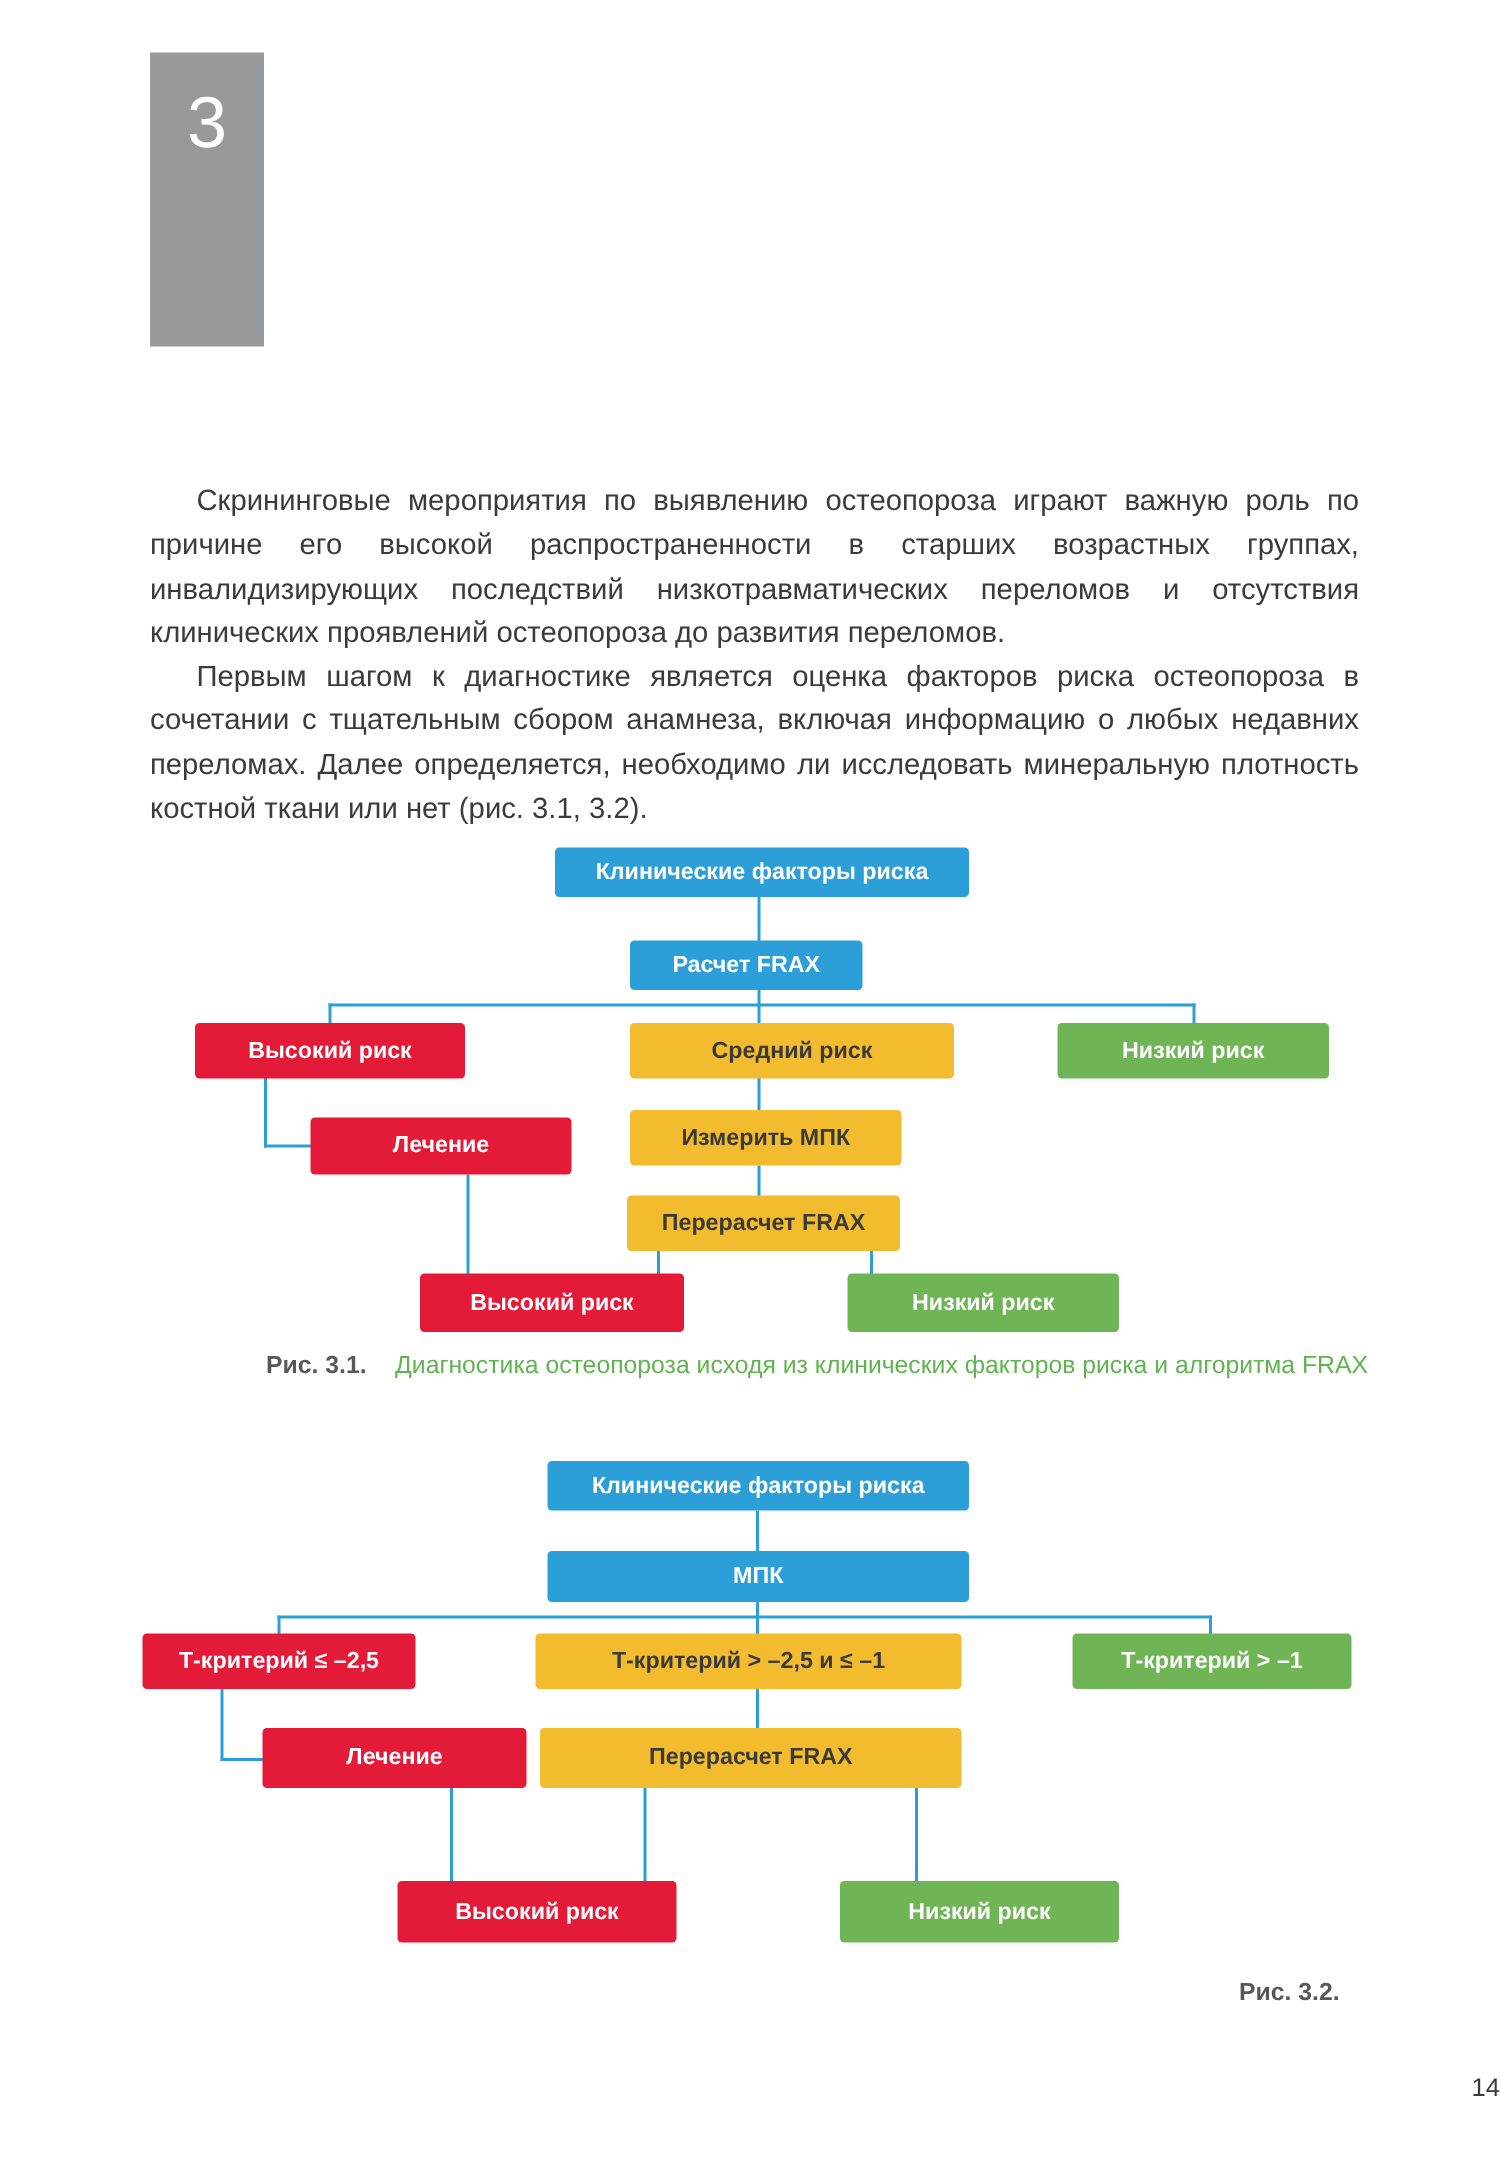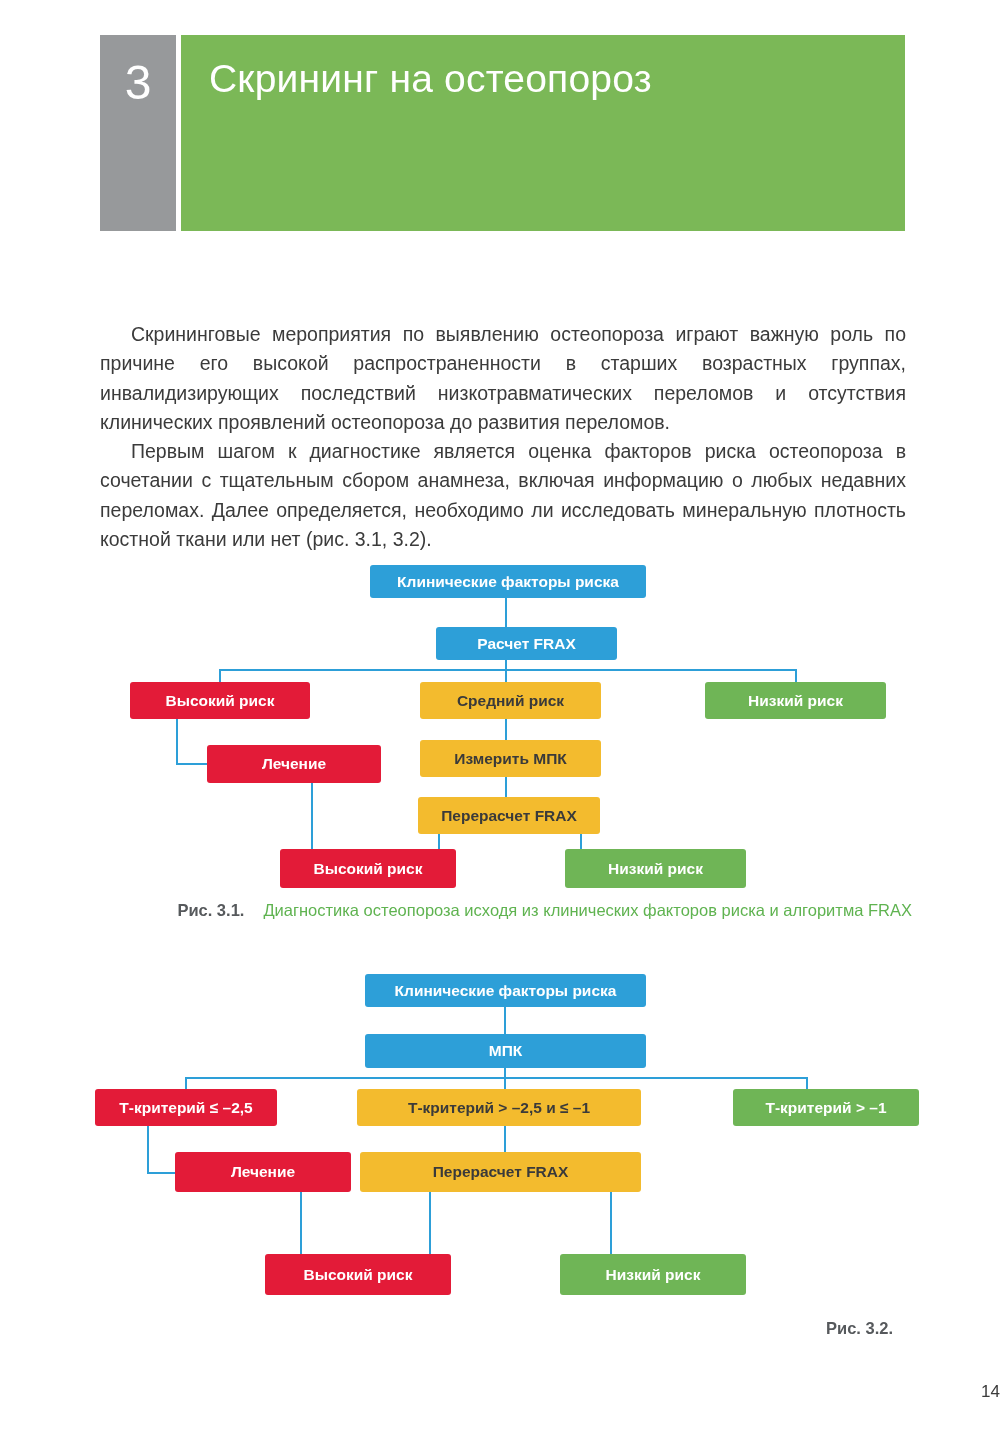--- a/index.html
+++ b/index.html
@@ -47,23 +47,20 @@
   .page-num{position:absolute;left:0;top:1382px;width:1000px;text-align:right;color:var(--body-text);font-size:17px;font-weight:500;}
 </style>
 </head>
 <body>
 
 <div class="page">
 
   <div class="chapter-num-box">
     <span>3</span>
   </div>
-  <div class="chapter-title-bar">
-    <h1>Скрининг на остеопороз</h1>
-  </div>
 
   <div class="body-text">
     <p>Скрининговые мероприятия по выявлению остеопороза играют важную роль по причине его высокой распространенности в старших возрастных группах, инвалидизирующих последствий низкотравматических переломов и отсутствия клинических проявлений остеопороза до развития переломов.</p>
     <p>Первым шагом к диагностике является оценка факторов риска остеопороза в сочетании с тщательным сбором анамнеза, включая информацию о любых недавних переломах. Далее определяется, необходимо ли исследовать минеральную плотность костной ткани или нет (рис. 3.1, 3.2).</p>
   </div>
 
   <div>
 
     <div class="cl" style="left:505px;top:597px;width:2px;height:31px;"></div>
     <div class="cl" style="left:505px;top:659px;width:2px;height:24px;"></div>
@@ -72,23 +69,23 @@
     <div class="cl" style="left:795px;top:669px;width:2px;height:14px;"></div>
     <div class="cl" style="left:176px;top:718px;width:2px;height:47px;"></div>
     <div class="cl" style="left:176px;top:763px;width:32px;height:2px;"></div>
     <div class="cl" style="left:311px;top:783px;width:2px;height:67px;"></div>
     <div class="cl" style="left:505px;top:718px;width:2px;height:24px;"></div>
     <div class="cl" style="left:505px;top:777px;width:2px;height:21px;"></div>
     <div class="cl" style="left:438px;top:833px;width:2px;height:17px;"></div>
     <div class="cl" style="left:580px;top:833px;width:2px;height:17px;"></div>
 
     <div class="node blue" style="left:370px;top:565px;width:276px;height:33px;">Клинические факторы риска</div>
-    <div class="node blue" style="left:436px;top:627px;width:181px;height:33px;">Расчет FRAX</div>
+    <div class="node blue" style="left:420px;top:627px;width:155px;height:33px;">Расчет FRAX</div>
     <div class="node red" style="left:130px;top:682px;width:180px;height:37px;">Высокий риск</div>
-    <div class="node yellow" style="left:420px;top:682px;width:181px;height:37px;">Средний риск</div>
+    <div class="node yellow" style="left:420px;top:682px;width:216px;height:37px;">Средний риск</div>
     <div class="node green" style="left:705px;top:682px;width:181px;height:37px;">Низкий риск</div>
     <div class="node red" style="left:207px;top:745px;width:174px;height:38px;">Лечение</div>
     <div class="node yellow" style="left:420px;top:740px;width:181px;height:37px;">Измерить МПК</div>
     <div class="node yellow" style="left:418px;top:797px;width:182px;height:37px;">Перерасчет FRAX</div>
     <div class="node red" style="left:280px;top:849px;width:176px;height:39px;">Высокий риск</div>
     <div class="node green" style="left:565px;top:849px;width:181px;height:39px;">Низкий риск</div>
   </div>
 
   <div class="fig-caption" style="top:898px;">
     <span class="cap-label">Рис. 3.1.</span>
@@ -106,21 +103,21 @@
     <div class="cl" style="left:147px;top:1172px;width:30px;height:2px;"></div>
     <div class="cl" style="left:504px;top:1126px;width:2px;height:27px;"></div>
     <div class="cl" style="left:300px;top:1192px;width:2px;height:63px;"></div>
     <div class="cl" style="left:429px;top:1192px;width:2px;height:63px;"></div>
     <div class="cl" style="left:610px;top:1192px;width:2px;height:63px;"></div>
 
     <div class="node blue" style="left:365px;top:974px;width:281px;height:33px;">Клинические факторы риска</div>
     <div class="node blue" style="left:365px;top:1034px;width:281px;height:34px;">МПК</div>
     <div class="node red" style="left:95px;top:1089px;width:182px;height:37px;">Т-критерий ≤ –2,5</div>
     <div class="node yellow" style="left:357px;top:1089px;width:284px;height:37px;">Т-критерий &gt; –2,5 и ≤ –1</div>
-    <div class="node green" style="left:715px;top:1089px;width:186px;height:37px;margin-left:18px;">Т-критерий &gt; –1</div>
+    <div class="node green" style="left:715px;top:1089px;width:186px;height:37px;">Т-критерий &gt; –1</div>
     <div class="node red" style="left:175px;top:1152px;width:176px;height:40px;">Лечение</div>
     <div class="node yellow" style="left:360px;top:1152px;width:281px;height:40px;">Перерасчет FRAX</div>
     <div class="node red" style="left:265px;top:1254px;width:186px;height:41px;">Высокий риск</div>
     <div class="node green" style="left:560px;top:1254px;width:186px;height:41px;">Низкий риск</div>
   </div>
 
   <div class="fig-caption" style="top:1316px;">
     <span class="cap-label">Рис. 3.2.</span>
   </div>
 

